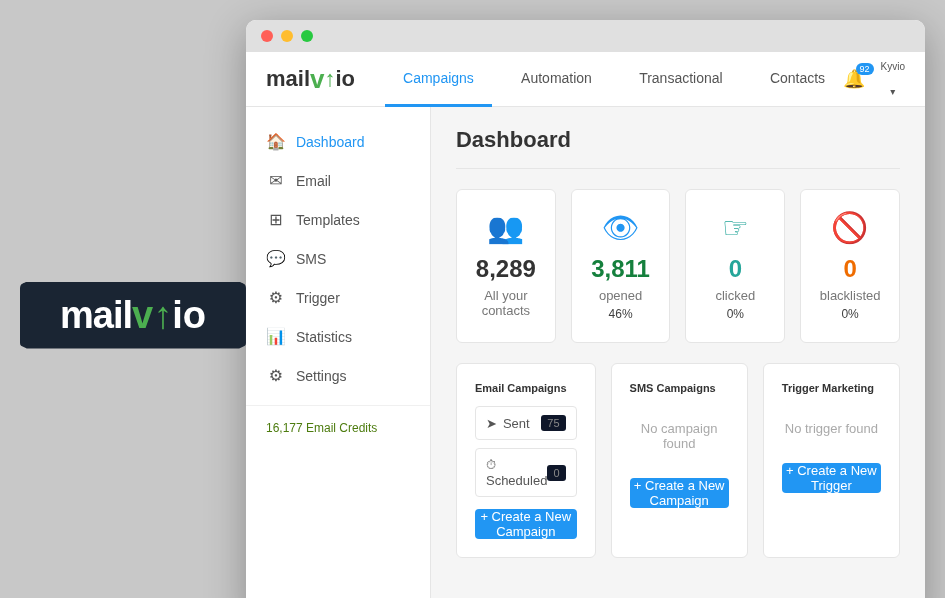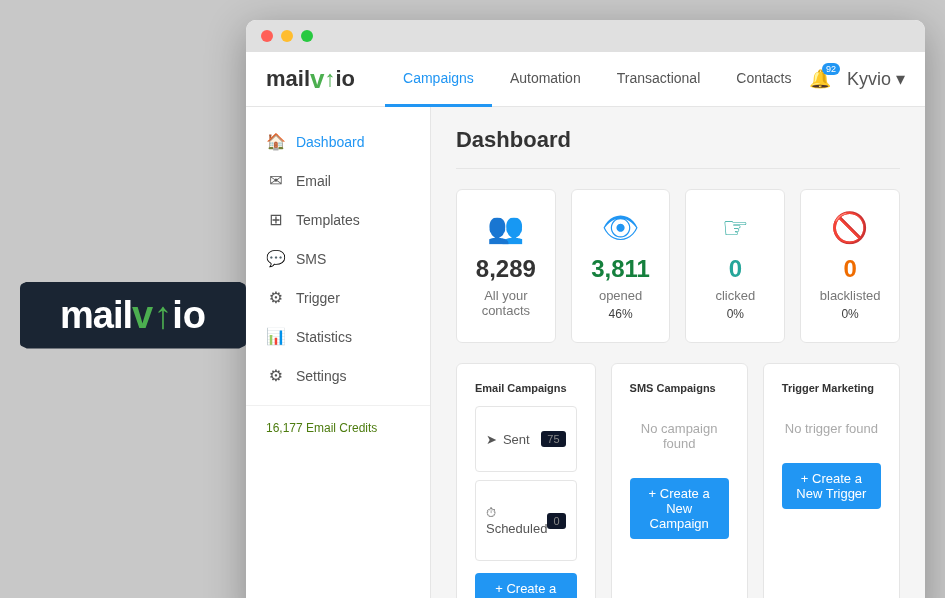--- a/index.html
+++ b/index.html
@@ -101,24 +101,25 @@
       background: #2196F3;
       color: #fff;
       font-size: 9px;
       padding: 1px 4px;
       border-radius: 10px;
     }
 
     .user-menu {
       display: flex;
       align-items: center;
-      gap: 5px;
+      gap: 14px;
       cursor: pointer;
-      font-size: 18px;
+      font-size: 10px;
       color: #555;
+      flex-direction: column;
     }
 
     .app-body {
       display: flex;
       height: calc(598px - 55px - 30px);
       background: #f5f5f5;
     }
 
     .sidebar {
       width: 185px;
@@ -228,21 +229,21 @@
       font-size: 11px;
       font-weight: 600;
       color: #333;
       margin-bottom: 12px;
     }
 
     .campaign-row {
       display: flex;
       align-items: center;
       justify-content: space-between;
-      padding: 24px 10px;
+      padding: 8px 10px;
       border: 1px solid #e5e5e5;
       border-radius: 4px;
       margin-bottom: 8px;
       font-size: 13px;
       color: #555;
     }
 
     .campaign-row .row-icon { margin-right: 6px; }
     .campaign-row .row-badge {
       background: #0f172a;
@@ -256,21 +257,20 @@
       font-size: 13px;
       color: #aaa;
       padding: 15px 0;
       text-align: center;
     }
 
     .create-btn {
       display: block;
       width: 100%;
       margin-top: 12px;
-      padding: 8px;
       background: #2196F3;
       color: #fff;
       border: none;
       border-radius: 4px;
       font-size: 13px;
       cursor: pointer;
       text-align: center;
     }
   </style>
 </head>

